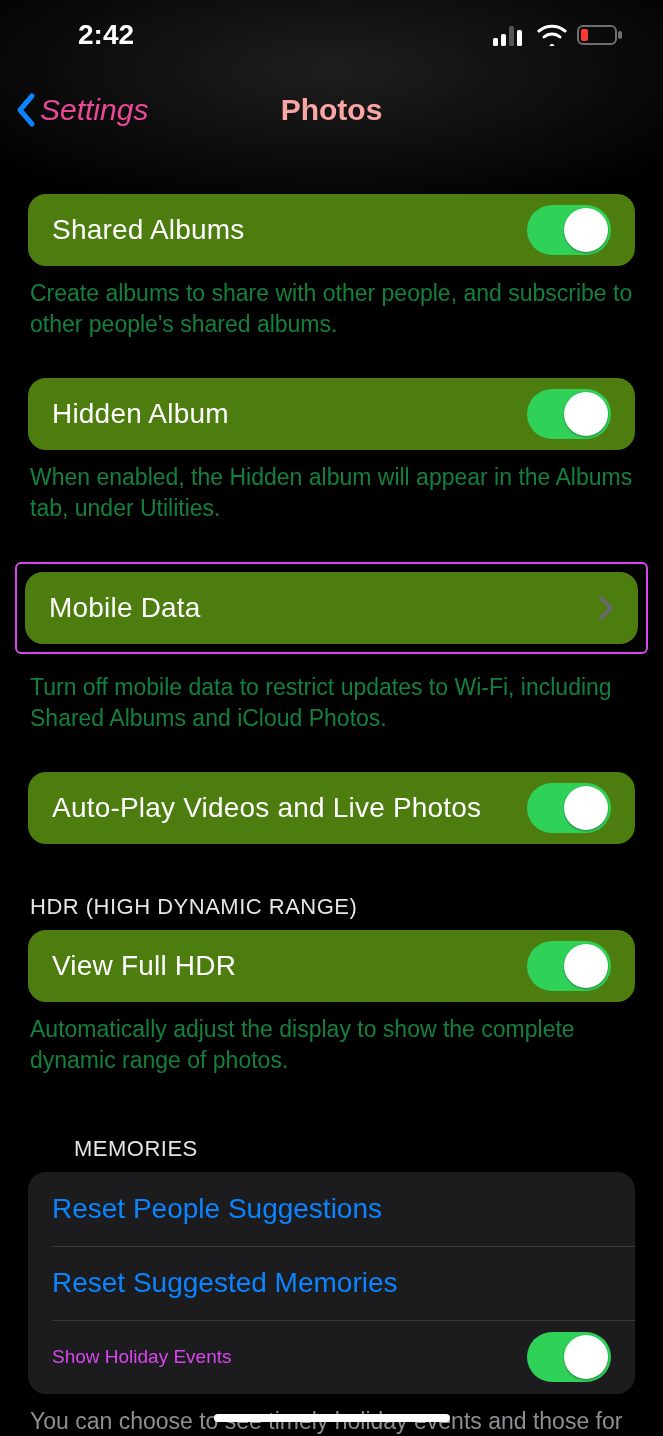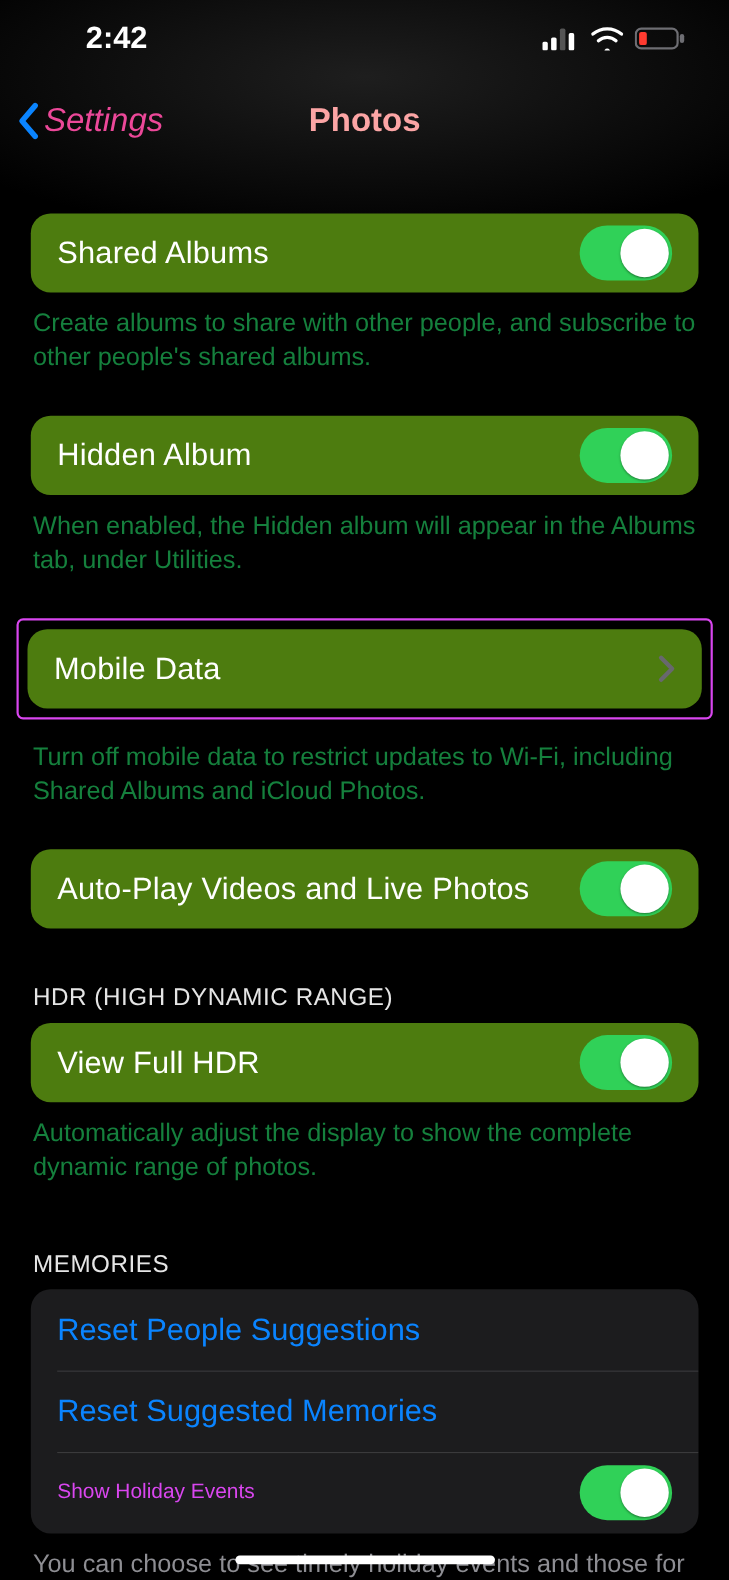--- a/index.html
+++ b/index.html
@@ -100,21 +100,21 @@
   }
 
   .section-header {
     margin-top: 50px;
     padding: 0 2px 10px 2px;
     color: #e5e5e5;
     font-size: 22px;
     letter-spacing: 0.5px;
     text-transform: uppercase;
   }
-  .section-header.memories { margin-top: 60px; }
+  .section-header.memories { margin-top: 60px; margin-left: 44px; }
 
   
   .toggle {
     width: 84px; height: 50px;
     border-radius: 25px;
     position: relative;
     flex-shrink: 0;
   }
   .toggle.on { background: #30d158; }
   .toggle .knob {

